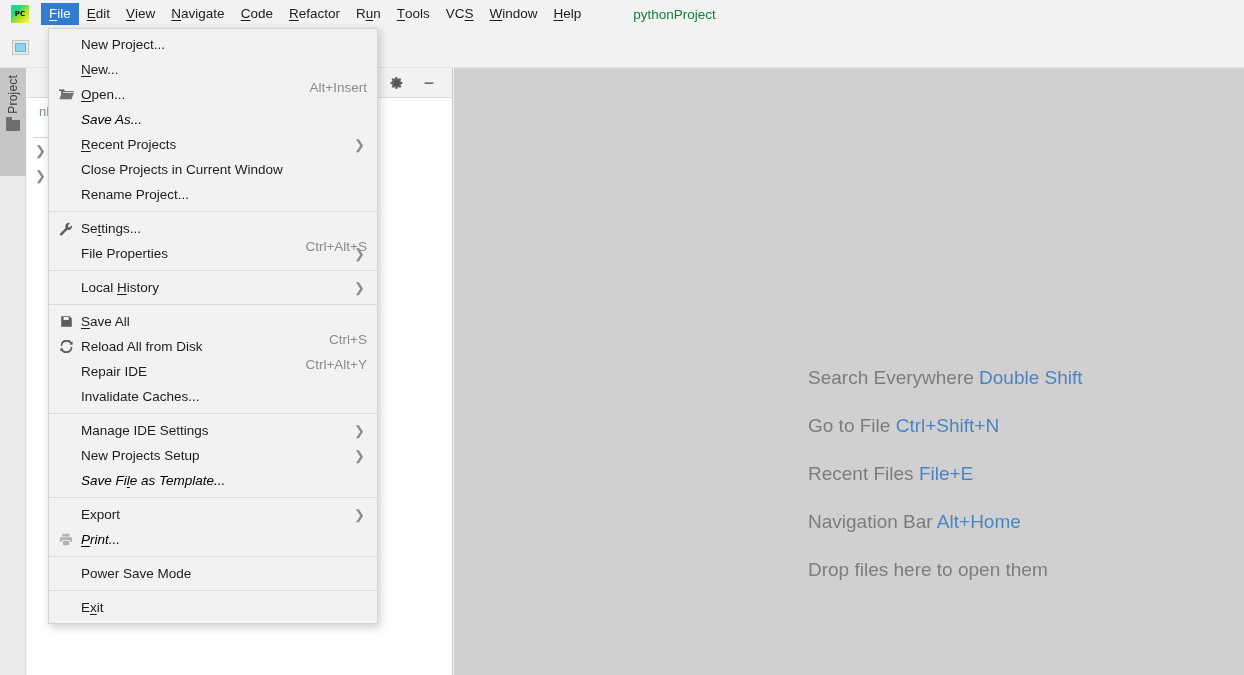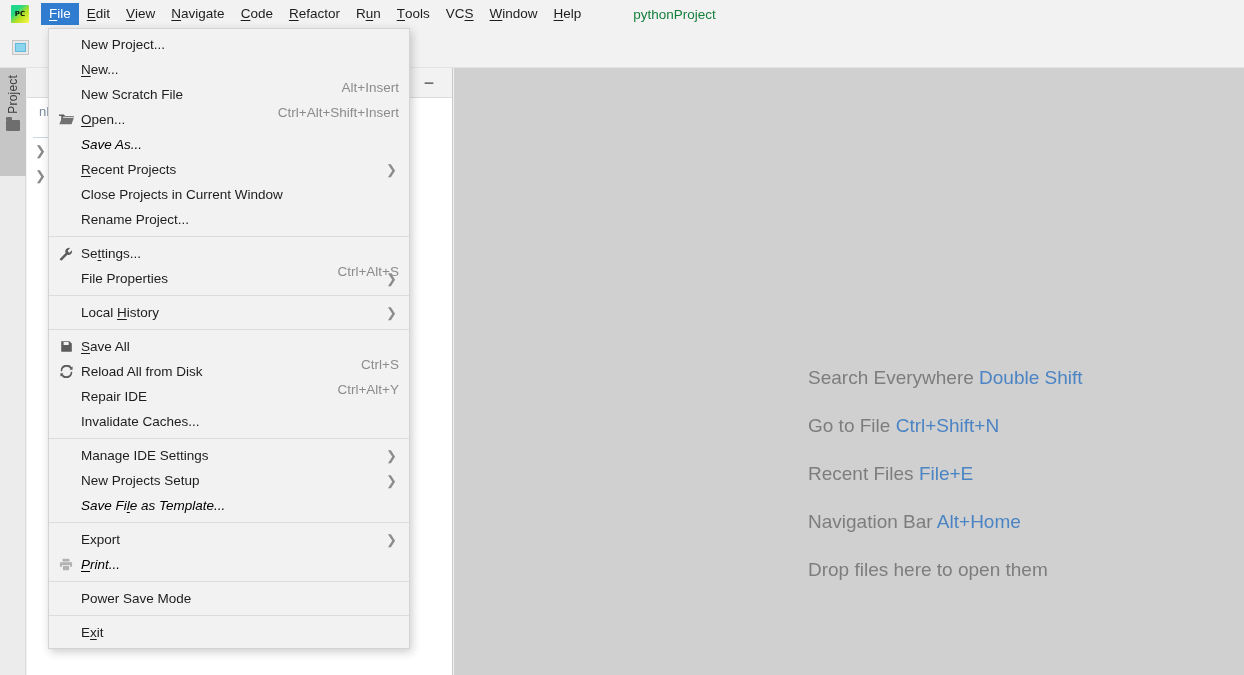--- a/index.html
+++ b/index.html
@@ -137,21 +137,21 @@
   .hints {
     position: absolute; top: 299px; left: 354px;
     display: flex; flex-direction: column; gap: 26px;
   }
   .hint { font-size: 19px; color: #7d7d7d; white-space: nowrap; }
   .hint .key { color: #4b84c4; }
 
   
   .dropdown {
     position: absolute; top: 28px; left: 48px;
-    width: 362px;
+    width: 330px;
     background: #f2f2f2;
     border: 1px solid #d4d4d4;
     box-shadow: 2px 3px 9px rgba(0,0,0,.20);
     padding: 3px 0;
     z-index: 40;
   }
   .mrow {
     position: relative;
     height: 25px;
     display: flex; align-items: center;
@@ -252,24 +252,20 @@
 
   <div class="dropdown" id="dropdown">
       <div class="mrow">
         <span>New Project...</span>
       </div>
       <div class="mrow">
         <span><u>N</u>ew...</span>
         <span class="shortcut">Alt+Insert</span>
       </div>
       <div class="mrow">
-        <span>New Scratch File</span>
-        <span class="shortcut">Ctrl+Alt+Shift+Insert</span>
-      </div>
-      <div class="mrow">
         <span class="gutter-ic">
           <svg width="15" height="13" viewBox="0 0 16 14">
             <path fill="currentColor" d="M0 1.5h5.2l1.3 1.6H16v.9H4.6L2.4 7.3V3.1H0z"></path>
             <path fill="currentColor" d="M3 5h13l-2.6 7H0.4z" opacity=".85"></path>
           </svg>
         </span>
         <span><u>O</u>pen...</span>
       </div>
       <div class="mrow disabled">
         <span>Save As...</span>

